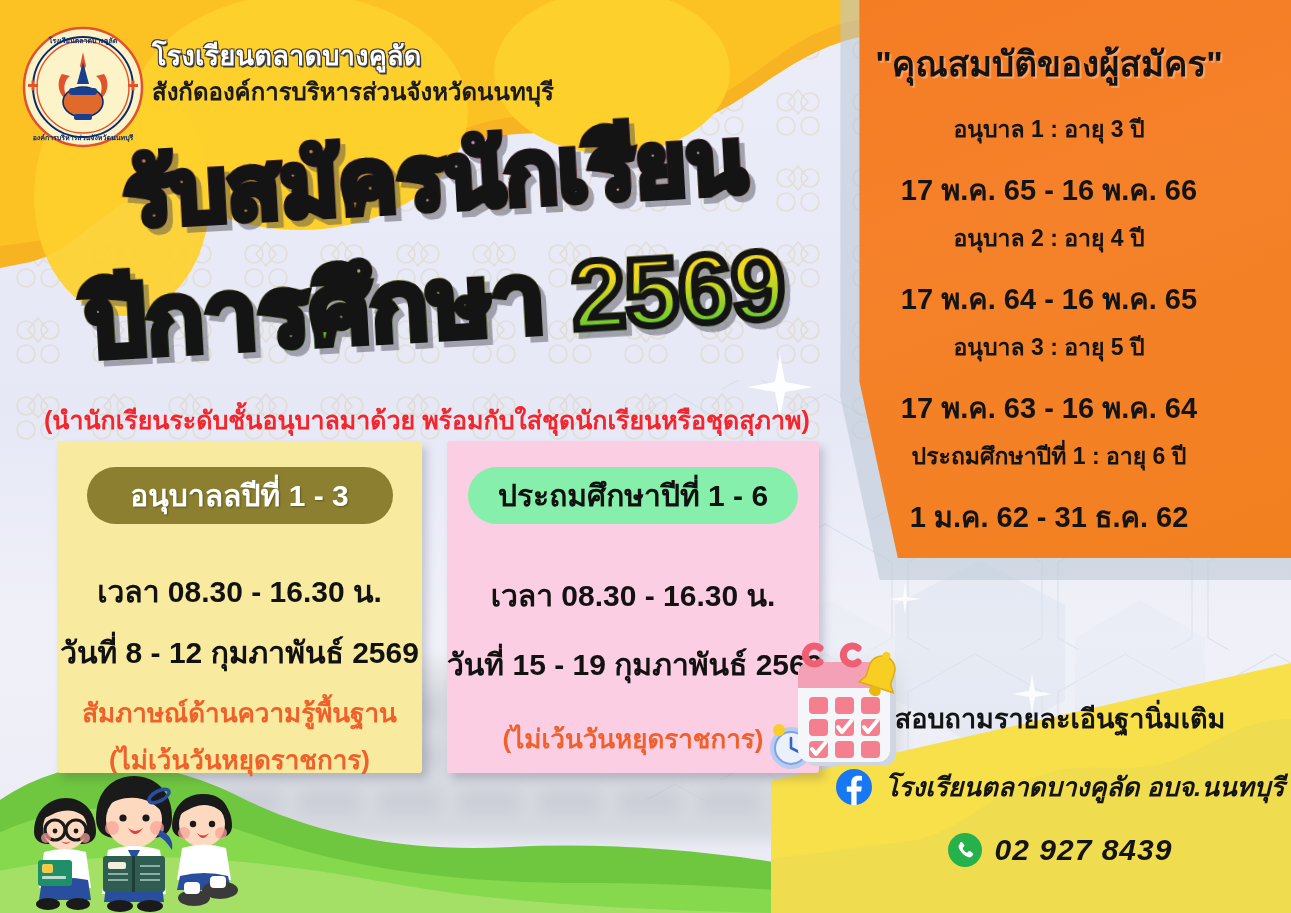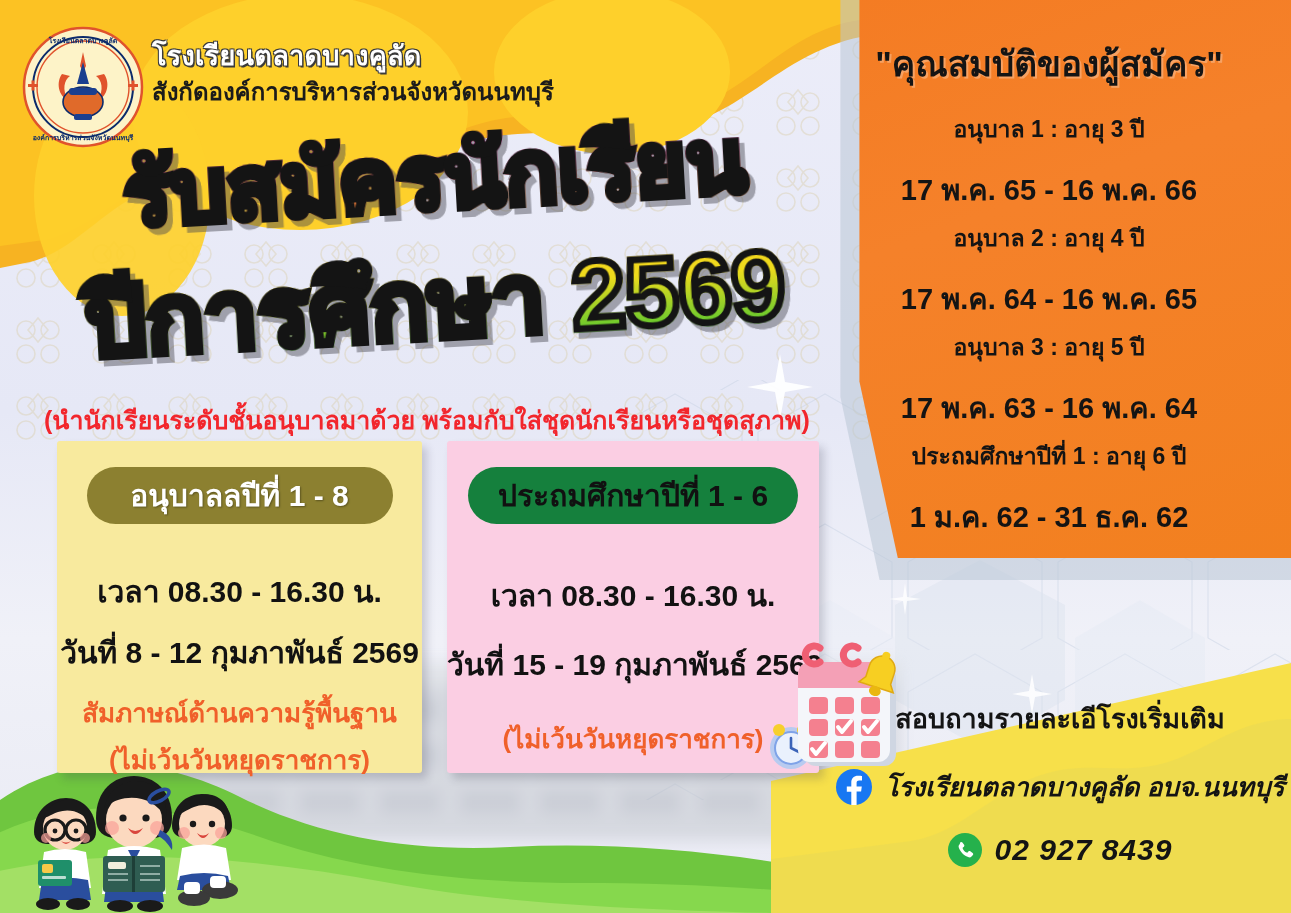--- a/index.html
+++ b/index.html
@@ -96,21 +96,21 @@
     box-shadow:5px 6px 9px rgba(60,60,80,.22);
     text-align:center;
   }
   .card-kg{left:57px;top:441px;width:365px;height:332px;background:#f8ea9e;}
   .card-pr{left:447px;top:441px;width:372px;height:332px;background:#fbcee3;}
   .pill{
     display:block;margin:26px auto 0;border-radius:44px;
     font-size:30px;font-weight:700;line-height:1.9;white-space:nowrap;
   }
   .pill-kg{width:306px;background:#8c8030;color:#ffffff;text-shadow:1px 1px 2px rgba(0,0,0,.35);}
-  .pill-pr{width:330px;background:#15803d;color:#111111;text-align:center;}
+  .pill-pr{width:330px;background:#86efac;color:#111111;text-align:center;}
   .card-line{font-size:30px;font-weight:700;color:#121212;white-space:nowrap;}
   .card-kg .l1{margin-top:44px;}
   .card-kg .l2{margin-top:14px;}
   .card-pr .l1{margin-top:48px;}
   .card-pr .l2{margin-top:22px;}
   .card-red{font-size:26px;font-weight:700;color:#f0602a;white-space:nowrap;}
   .card-kg .r1{margin-top:16px;}
   .card-kg .r2{margin-top:6px;}
   .card-pr .r1{margin-top:30px;}
 
@@ -273,21 +273,21 @@
   <div class="school-name">โรงเรียนตลาดบางคูลัด</div>
   <div class="school-dept">สังกัดองค์การบริหารส่วนจังหวัดนนทบุรี</div>
 
   <div class="title-wrap">
     <div class="title-l1">รับสมัครนักเรียน</div>
     <div class="title-l2">ปีการศึกษา 2569</div>
   </div>
   <div class="title-note">(นำนักเรียนระดับชั้นอนุบาลมาด้วย พร้อมกับใส่ชุดนักเรียนหรือชุดสุภาพ)</div>
 
   <div class="card card-kg">
-    <span class="pill pill-kg">อนุบาลลปีที่ 1 - 8</span>
+    <span class="pill pill-kg">อนุบาลลปีที่ 1 - 3</span>
     <div class="card-line l1">เวลา 08.30 - 16.30 น.</div>
     <div class="card-line l2">วันที่ 8 - 12 กุมภาพันธ์ 2569</div>
     <div class="card-red r1">สัมภาษณ์ด้านความรู้พื้นฐาน</div>
     <div class="card-red r2">(ไม่เว้นวันหยุดราชการ)</div>
   </div>
 
   <div class="card card-pr">
     <span class="pill pill-pr">ประถมศึกษาปีที่ 1 - 6</span>
     <div class="card-line l1">เวลา 08.30 - 16.30 น.</div>
     <div class="card-line l2">วันที่ 15 - 19 กุมภาพันธ์ 2569</div>
@@ -412,21 +412,21 @@
     <div class="q-date">17 พ.ค. 65 - 16 พ.ค. 66</div>
     <div class="q-head">อนุบาล 2 : อายุ 4 ปี</div>
     <div class="q-date">17 พ.ค. 64 - 16 พ.ค. 65</div>
     <div class="q-head">อนุบาล 3 : อายุ 5 ปี</div>
     <div class="q-date">17 พ.ค. 63 - 16 พ.ค. 64</div>
     <div class="q-head">ประถมศึกษาปีที่ 1 : อายุ 6 ปี</div>
     <div class="q-date">1 ม.ค. 62 - 31 ธ.ค. 62</div>
   </div>
 
   <div class="contact">
-    <div class="contact-title">สอบถามรายละเอีโรงเริ่มเติม</div>
+    <div class="contact-title">สอบถามรายละเอีนฐานิ่มเติม</div>
     <div class="contact-row">
       <svg class="ic" width="36" height="36" viewBox="0 0 36 36">
         <circle cx="18" cy="18" r="18" fill="#1877F2"></circle>
         <path d="M20.6 36V22.6h4.5l.7-5.2h-5.2v-3.3c0-1.5.4-2.5 2.6-2.5h2.8V7c-.5-.07-2.1-.22-4-.22-4 0-6.7 2.4-6.7 6.9v3.8h-4.5v5.2h4.5V36z" fill="#ffffff"></path>
       </svg>
       <span class="txt">โรงเรียนตลาดบางคูลัด อบจ.นนทบุรี</span>
     </div>
     <div class="contact-row">
       <svg class="ic" width="34" height="34" viewBox="0 0 34 34">
         <circle cx="17" cy="17" r="17" fill="#25B14C"></circle>

